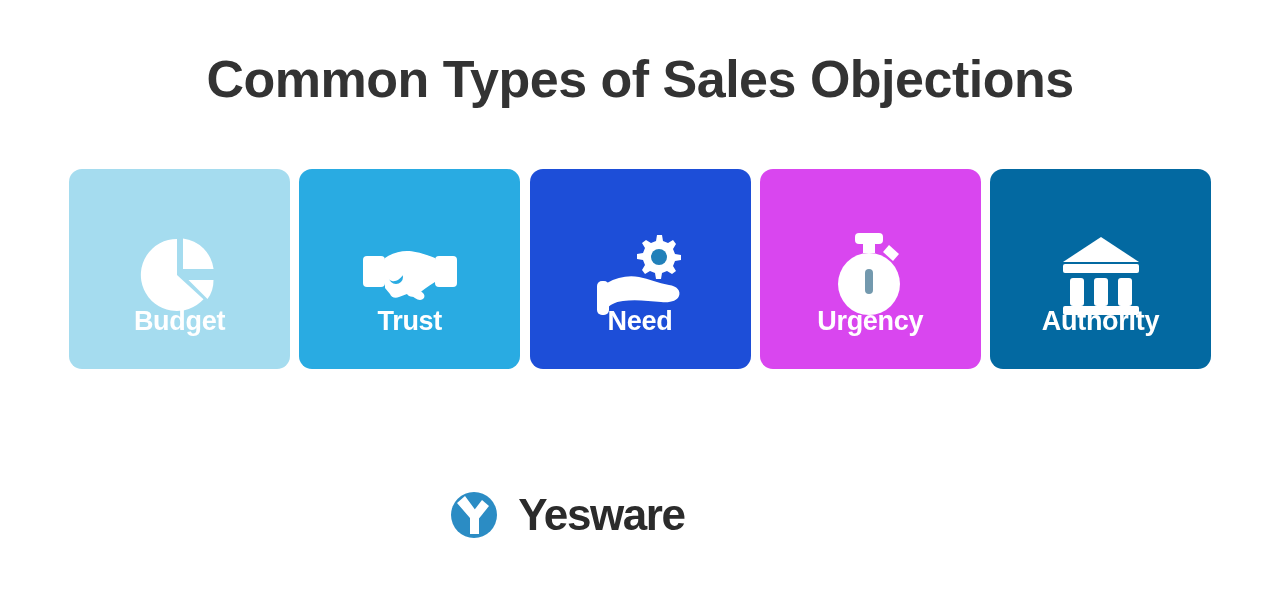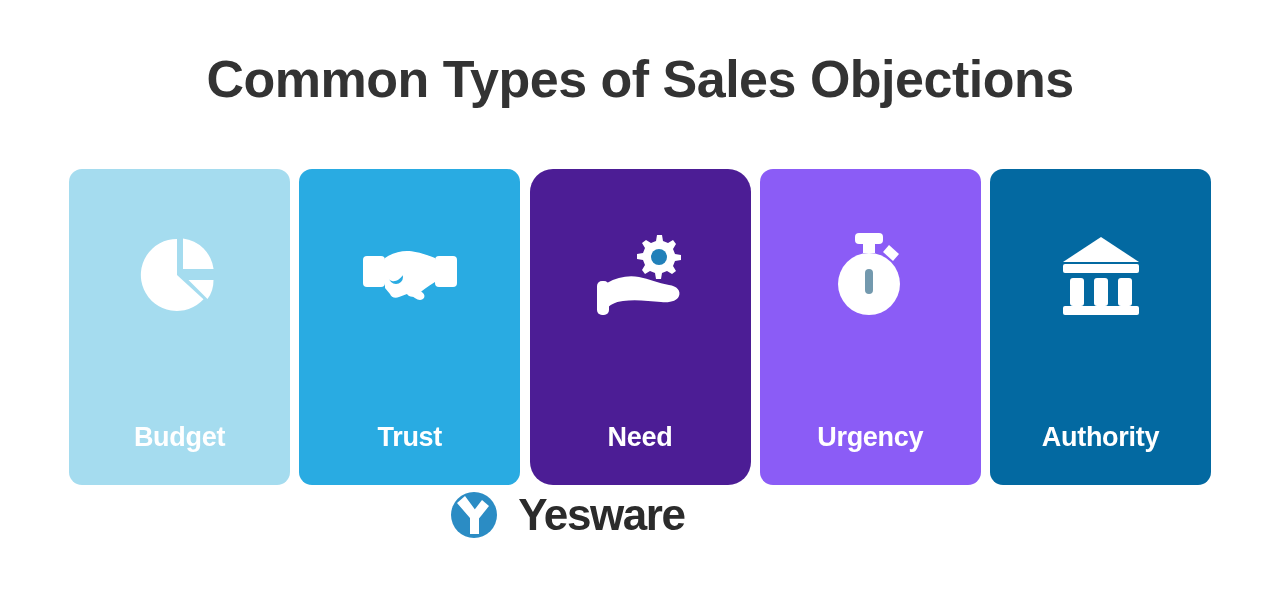--- a/index.html
+++ b/index.html
@@ -43,21 +43,21 @@
     left: 69px;
     width: 1142px;
     height: 270px;
     display: flex;
     flex-direction: row;
     justify-content: space-between;
     align-items: flex-start;
   }
   .card {
     width: 221px;
-    height: 316px;
+    height: 200px;
     border-radius: 13px;
     position: relative;
     display: flex;
     flex-direction: column;
     align-items: center;
     justify-content: flex-start;
     box-sizing: border-box;
   }
   .card-icon {
     margin-top: 60px;
@@ -142,36 +142,36 @@
           <path d="M45 36 C50 40 56 45 61 49 C64 52 62 56 58 56 C55 56 51 53 47 49 Z" fill="#ffffff"></path>
           <circle cx="34" cy="33" r="7" fill="#29ABE2"></circle>
           <path d="M40 11 C34 15 28 22 26 27 C24 32 26 36 30 37 C34 38 38 35 41 31 L49 22 C51 19 49 16 46 16 Z" fill="#ffffff"></path>
         </svg>
       </div>
       <div class="card-label-wrap">
         <span class="card-label-text" style="color: rgb(255, 255, 255);">Trust</span>
       </div>
     </div>
 
-    <div class="card" style="background:#4c1d95;border-radius:23px;">
+    <div class="card" style="background:#1d4ed8;">
       <div class="card-icon">
         <svg width="90" height="84" viewBox="0 0 90 84" fill="none" xmlns="http://www.w3.org/2000/svg" aria-hidden="true">
           <path d="M62 2 L67 2 L68 8 L73 10 L78 7 L81 11 L78 16 L80 21 L86 22 L86 27 L80 28 L78 33 L81 38 L77 41 L72 38 L67 40 L66 46 L61 46 L60 40 L55 38 L50 41 L47 37 L50 32 L48 27 L42 26 L42 21 L48 20 L50 15 L47 10 L51 7 L56 10 L61 8 Z" fill="#ffffff"></path>
           <circle cx="64" cy="24" r="8" fill="#2180B9"></circle>
           <rect x="2" y="48" width="12" height="34" rx="5" fill="#ffffff"></rect>
           <path d="M12 50 C22 44 34 42 44 44 C54 46 63 50 74 52 C82 53 86 58 84 63 C82 68 75 70 66 69 C54 68 40 66 28 68 C20 69 14 72 12 76 Z" fill="#ffffff"></path>
           <path d="M12 52 C22 46 36 45 46 48 C52 50 58 53 64 55 C60 60 52 62 44 62 C32 62 20 62 12 66 Z" fill="#ffffff"></path>
         </svg>
       </div>
       <div class="card-label-wrap">
         <span class="card-label-text" style="color: rgb(255, 255, 255);">Need</span>
       </div>
     </div>
 
-    <div class="card" style="background:#8b5cf6;">
+    <div class="card" style="background:#d946ef;">
       <div class="card-icon">
         <svg width="76" height="86" viewBox="0 0 76 86" fill="none" xmlns="http://www.w3.org/2000/svg" aria-hidden="true">
           <rect x="23" y="1" width="28" height="11" rx="4" fill="#ffffff"></rect>
           <rect x="31" y="9" width="12" height="12" fill="#ffffff"></rect>
           <path d="M57 13 L67 22 L61 29 L51 20 Z" fill="#ffffff"></path>
           <circle cx="37" cy="52" r="31" fill="#ffffff"></circle>
           <rect x="33" y="37" width="8" height="25" rx="4" fill="#7399AE"></rect>
         </svg>
       </div>
       <div class="card-label-wrap">

